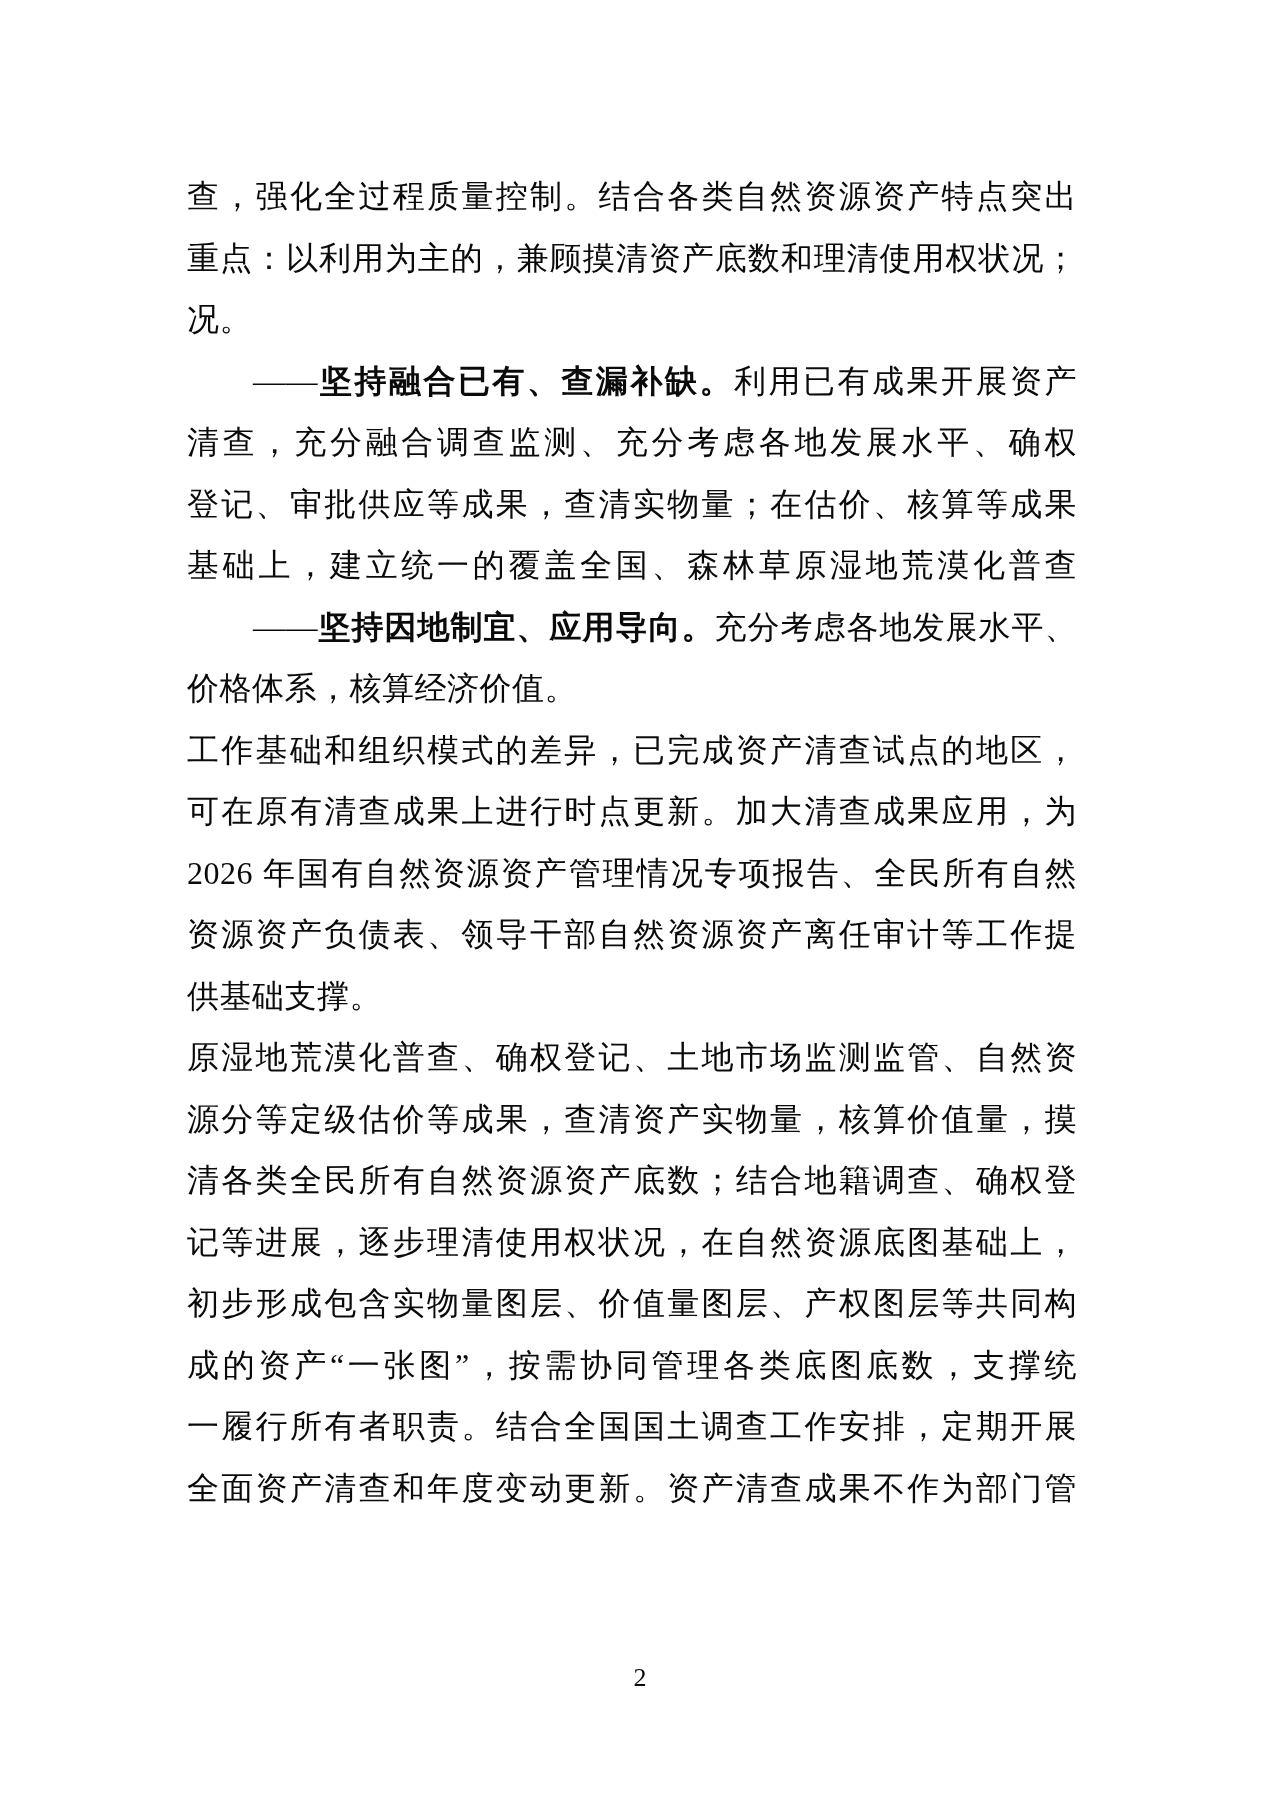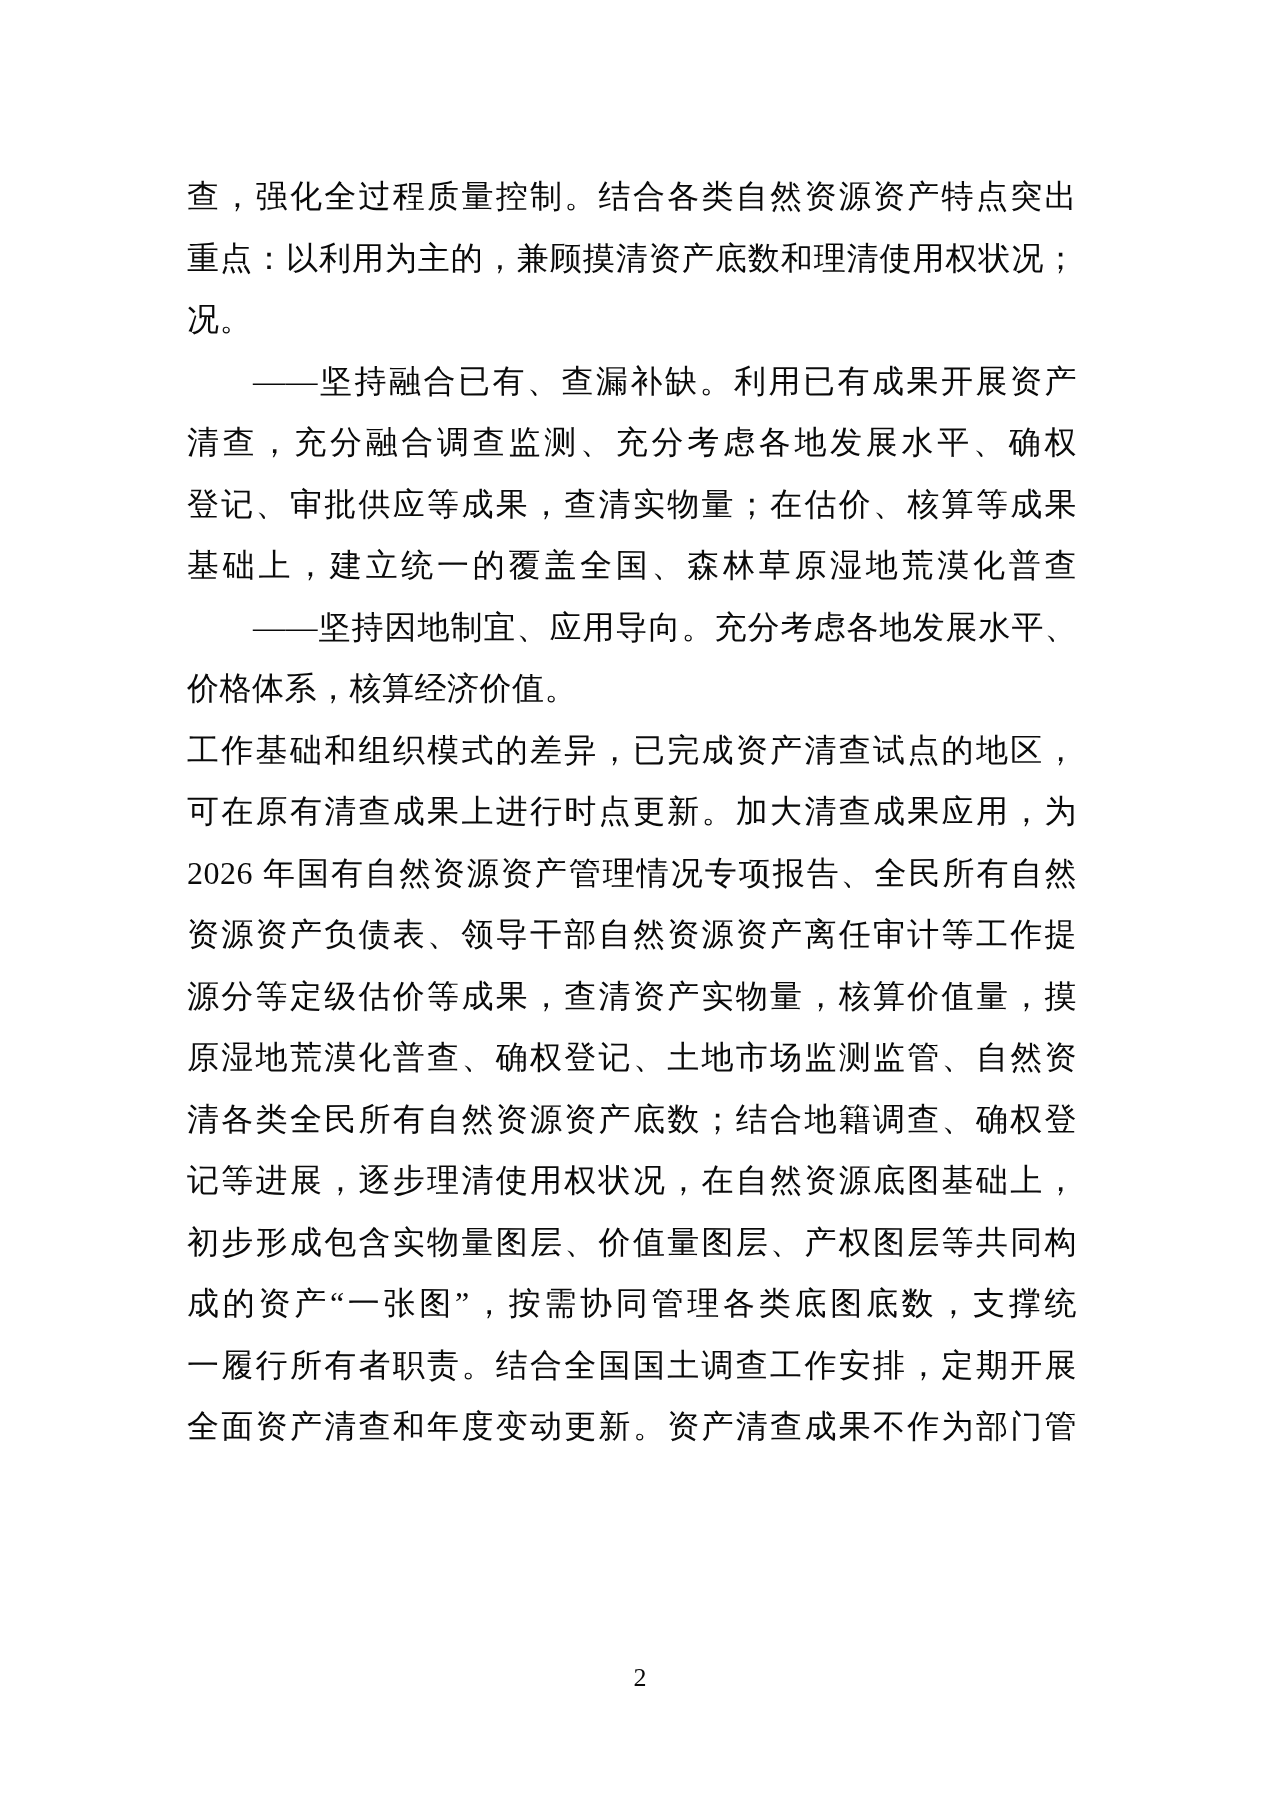--- a/index.html
+++ b/index.html
@@ -32,21 +32,21 @@
     letter-spacing: 0.5px;
     white-space: normal;
   }
   .line.pend {
     text-align-last: left;
   }
   .line.indent {
     text-indent: 66px;
   }
   .lead {
-    font-weight: normal;
+    font-weight: bold;
   }
   .pagenum {
     position: absolute;
     left: 0;
     right: 0;
     top: 1660px;
     text-align: center;
     font-size: 26px;
     line-height: 36px;
     color: #0a0a0a;
@@ -66,23 +66,24 @@
     <div class="line">清查，充分融合调查监测、充分考虑各地发展水平、确权</div>
     <div class="line">登记、审批供应等成果，查清实物量；在估价、核算等成果</div>
     <div class="line">基础上，建立统一的覆盖全国、森林草原湿地荒漠化普查</div>
     <div class="line indent"><span class="dash">——</span><span class="lead">坚持因地制宜、应用导向。</span><span>充分考虑各地发展水平、</span></div>
 
     <div class="line pend">价格体系，核算经济价值。</div>
     <div class="line">工作基础和组织模式的差异，已完成资产清查试点的地区，</div>
     <div class="line">可在原有清查成果上进行时点更新。加大清查成果应用，为</div>
     <div class="line">2026 年国有自然资源资产管理情况专项报告、全民所有自然</div>
     <div class="line">资源资产负债表、领导干部自然资源资产离任审计等工作提</div>
+    <div class="line pend">供基础支撑。</div>
 
+    <div class="line">原湿地荒漠化普查、确权登记、土地市场监测监管、自然资</div>
     <div class="line">源分等定级估价等成果，查清资产实物量，核算价值量，摸</div>
-    <div class="line">原湿地荒漠化普查、确权登记、土地市场监测监管、自然资</div>
     <div class="line">清各类全民所有自然资源资产底数；结合地籍调查、确权登</div>
     <div class="line">记等进展，逐步理清使用权状况，在自然资源底图基础上，</div>
     <div class="line">初步形成包含实物量图层、价值量图层、产权图层等共同构</div>
     <div class="line">成的资产“一张图”，按需协同管理各类底图底数，支撑统</div>
     <div class="line">一履行所有者职责。结合全国国土调查工作安排，定期开展</div>
     <div class="line">全面资产清查和年度变动更新。资产清查成果不作为部门管</div>
 
   </div>
 
   <div class="pagenum">2</div>

